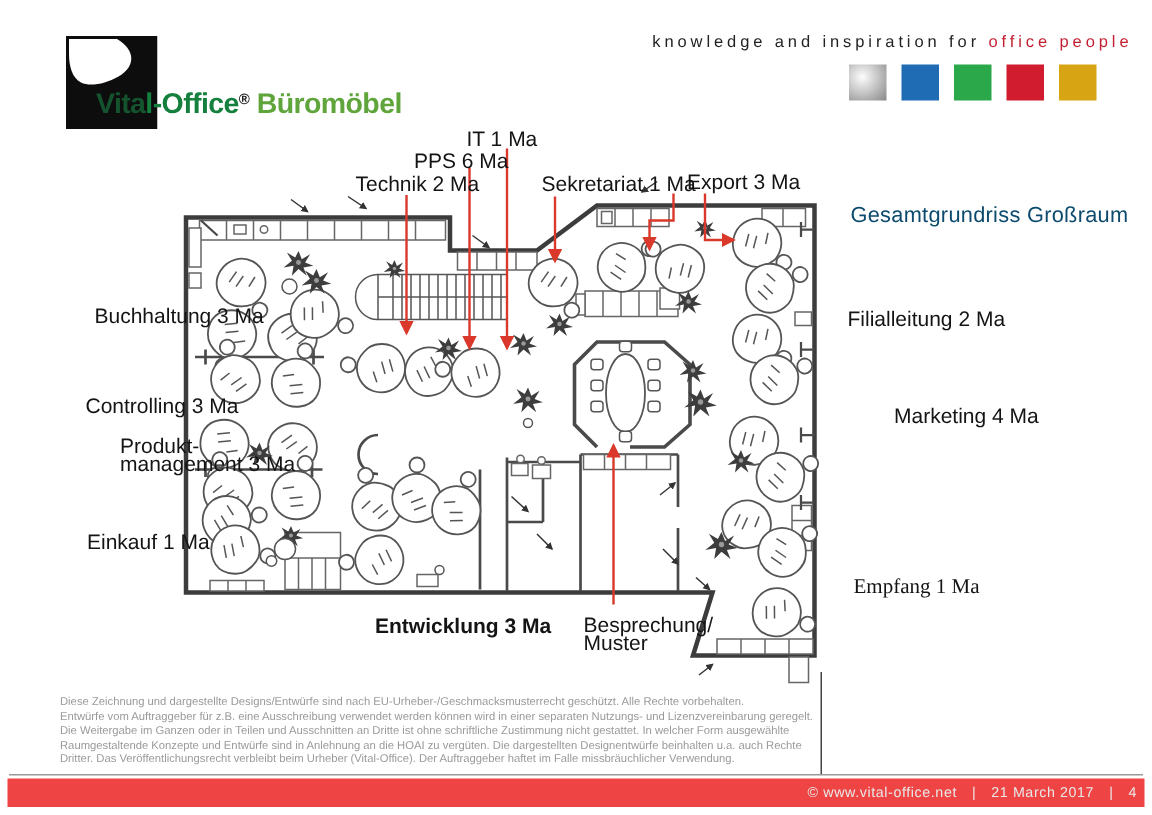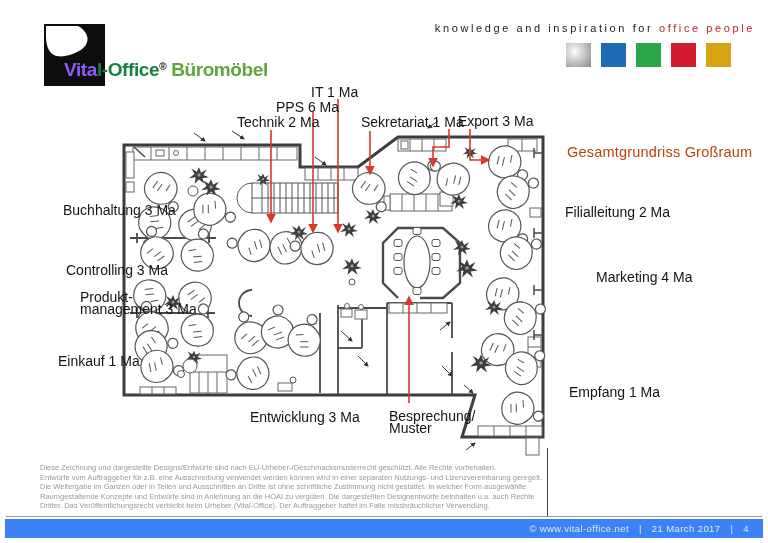--- a/index.html
+++ b/index.html
@@ -3,51 +3,51 @@
 <meta charset="utf-8">
 <style>
   html,body{margin:0;padding:0;background:#fff;}
   .page{position:relative;width:768px;height:543px;background:#fff;overflow:hidden;
         font-family:"Liberation Sans",sans-serif;color:#1a1a1a;}
 
   
   .logo-box{position:absolute;left:44px;top:24px;width:61px;height:62px;}
   .logo-text{position:absolute;left:64px;top:59px;font-size:19px;font-weight:700;
              letter-spacing:-0.4px;white-space:nowrap;}
-  .lg-white{color:#8b5cf6;}
+  .lg-white{color:#14532d;}
   .lg-black{color:#15803d;}
   .lg-reg{font-size:10px;vertical-align:6px;color:#111;font-weight:700;}
   .lg-green{color:#5fa53c;padding-left:5px;}
 
   .tagline{position:absolute;top:22px;right:13px;font-size:11px;letter-spacing:2.6px;
            color:#222;white-space:nowrap;padding-left:18px;}
   .tagline .red{color:#c32032;}
   .palette{position:absolute;top:43px;right:37px;display:flex;gap:10px;}
   .sq{width:25px;height:24px;}
   .sq-silver{background:radial-gradient(circle at 35% 35%, #fdfdfd 0%, #8d8d8d 95%);}
   .sq-blue{background:#1f6cb4;}
   .sq-green{background:#2ba84a;}
   .sq-red{background:#d01c2e;}
   .sq-gold{background:#d7a513;}
 
   
   .plan-label{position:absolute;font-size:14px;color:#141414;white-space:nowrap;line-height:12px;padding-left:12px;}
-  .plan-title{position:absolute;left:567px;top:144px;font-size:14.5px;color:#c2410c;
+  .plan-title{position:absolute;left:567px;top:136px;font-size:14.5px;color:#0c4a6e;
               letter-spacing:0.2px;white-space:nowrap;}
 
   .plan-svg{position:absolute;left:0;top:0;width:768px;height:543px;}
 
   
   .disclaimer{position:absolute;left:40px;top:463px;width:508px;font-size:7.5px;
               line-height:9.6px;color:#9a9a9a;}
   .disclaimer span{display:block;white-space:nowrap;}
   .v-divider{position:absolute;left:547px;top:448px;width:1px;height:68px;background:#444;}
   .h-rule{position:absolute;left:6px;top:516px;width:756px;height:1px;background:#999;}
-  .footer-bar{position:absolute;left:5px;top:519px;width:758px;height:19px;background:#3b82f6;
-              display:flex;align-items:center;justify-content:flex-end;padding-right:14px;
+  .footer-bar{position:absolute;left:5px;top:519px;width:758px;height:19px;background:#ef4444;
+              display:flex;align-items:center;justify-content:flex-end;padding-right:5px;
               box-sizing:border-box;font-size:9.5px;color:#e8e8e8;letter-spacing:0.4px;}
   .footer-bar span{margin-left:10px;}
 </style>
 </head>
 <body>
 
 <div class="page">
 
   <div class="logo-box">
     <svg width="61" height="62" viewBox="0 0 61 62">
@@ -301,32 +301,32 @@
 
   <div class="plan-title">Gesamtgrundriss Großraum</div>
 
   <div class="plan-label" style="left:225px;top:116px;">Technik 2 Ma</div>
   <div class="plan-label" style="left:264px;top:101px;">PPS 6 Ma</div>
   <div class="plan-label" style="left:299px;top:86px;">IT 1 Ma</div>
   <div class="plan-label" style="left:349px;top:116px;">Sekretariat 1 Ma</div>
   <div class="plan-label" style="left:446px;top:115px;">Export 3 Ma</div>
 
   <div class="plan-label" style="left:51px;top:204px;">Buchhaltung 3 Ma</div>
-  <div class="plan-label" style="left:45px;top:264px;margin-left:9px;">Controlling 3 Ma</div>
+  <div class="plan-label" style="left:45px;top:264px;">Controlling 3 Ma</div>
   <div class="plan-label" style="left:47px;top:291px;margin-left:21px;">
     <span style="display:block">Produkt-</span>
     <span style="display:block">management 3 Ma</span>
   </div>
   <div class="plan-label" style="left:46px;top:355px;">Einkauf 1 Ma</div>
 
   <div class="plan-label" style="left:553px;top:206px;">Filialleitung 2 Ma</div>
   <div class="plan-label" style="left:584px;top:271px;">Marketing 4 Ma</div>
-  <div class="plan-label" style="left:557px;top:386px;">Empfang 1 Ma</div>
-
-  <div class="plan-label" style="left:238px;top:411px;">Entwicklung 3 Ma</div>
+  <div class="plan-label" style="left:557px;top:386px;font-family:Liberation Serif, serif;">Empfang 1 Ma</div>
+
+  <div class="plan-label" style="left:238px;top:411px;font-weight:bold;">Entwicklung 3 Ma</div>
   <div class="plan-label" style="left:377px;top:410px;">
     <span style="display:block">Besprechung/</span>
     <span style="display:block">Muster</span>
   </div>
 
   <div class="disclaimer">
     <span>Diese Zeichnung und dargestellte Designs/Entwürfe sind nach EU-Urheber-/Geschmacksmusterrecht geschützt. Alle Rechte vorbehalten.</span>
     <span>Entwürfe vom Auftraggeber für z.B. eine Ausschreibung verwendet werden können wird in einer separaten Nutzungs- und Lizenzvereinbarung geregelt.</span>
     <span>Die Weitergabe im Ganzen oder in Teilen und Ausschnitten an Dritte ist ohne schriftliche Zustimmung nicht gestattet. In welcher Form ausgewählte</span>
     <span>Raumgestaltende Konzepte und Entwürfe sind in Anlehnung an die HOAI zu vergüten. Die dargestellten Designentwürfe beinhalten u.a. auch Rechte</span>

